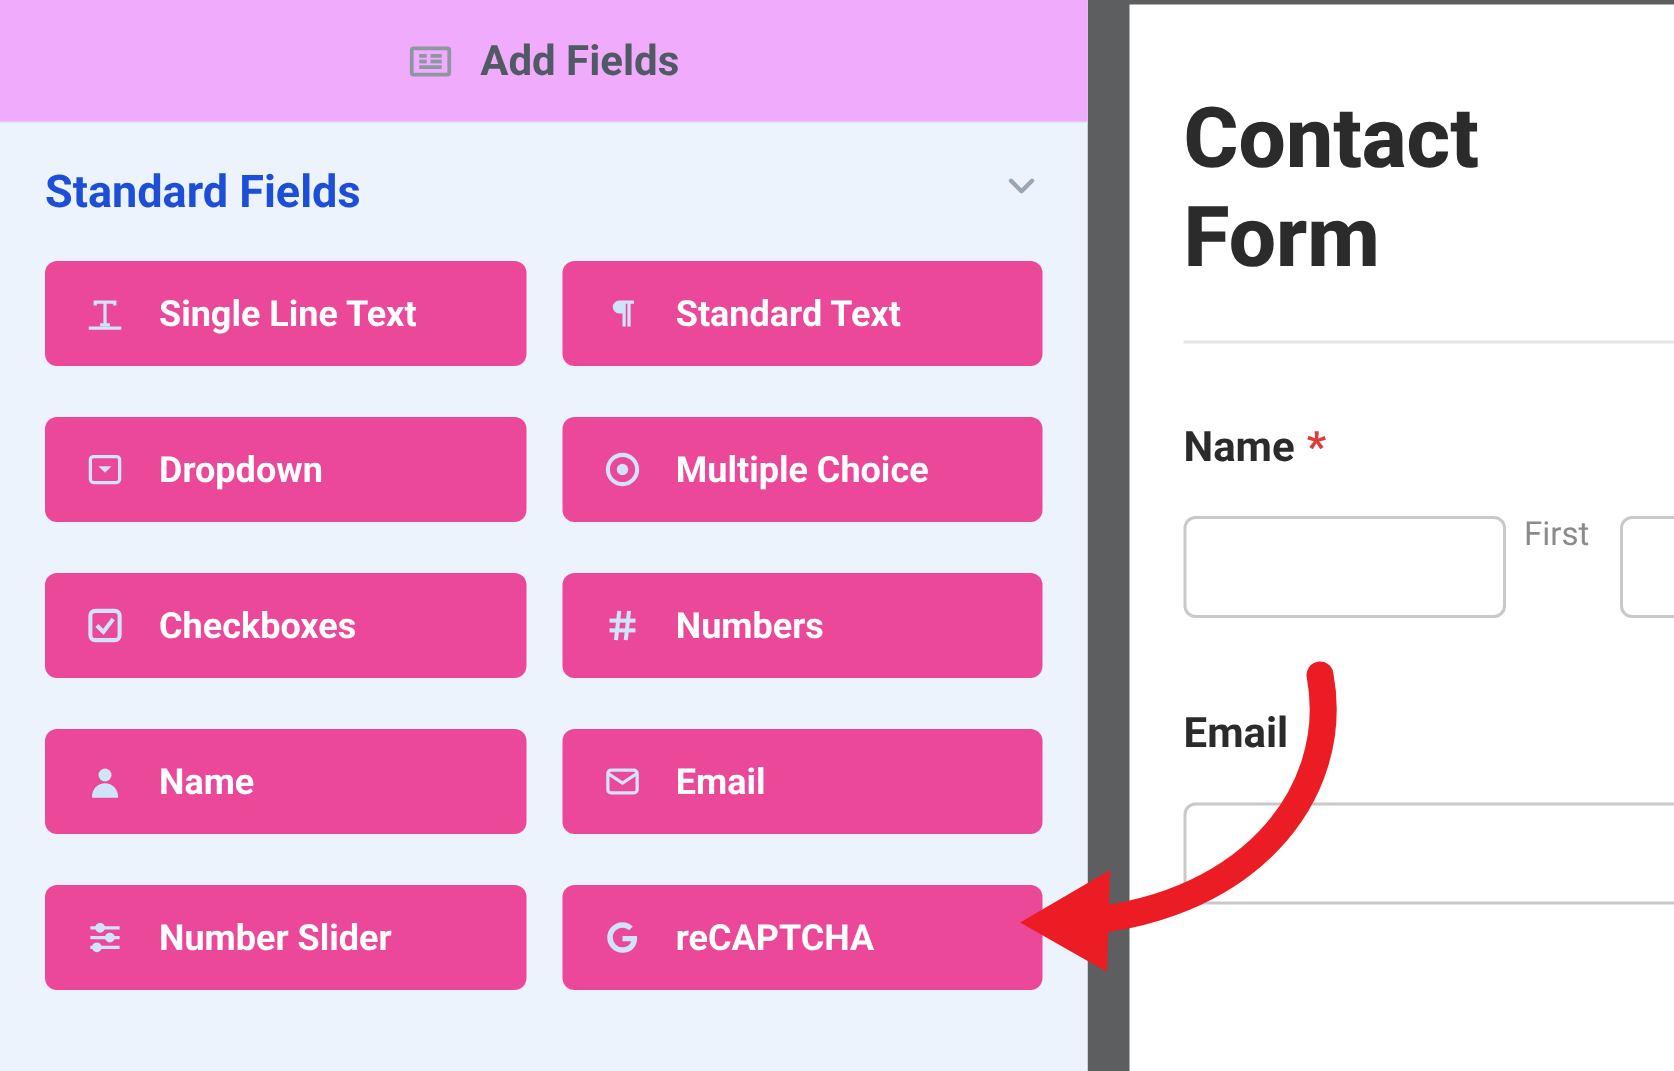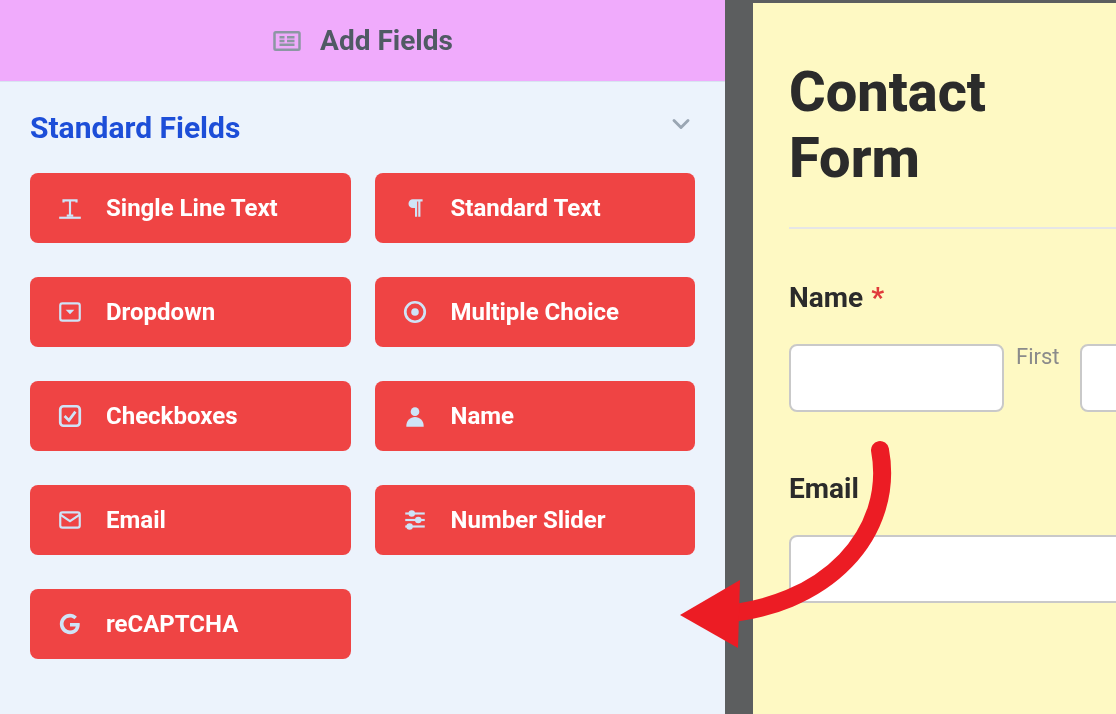--- a/index.html
+++ b/index.html
@@ -63,21 +63,21 @@
     .grid {
       margin-top: 28px;
       display: grid;
       grid-template-columns: 1fr 1fr;
       column-gap: 24px;
       row-gap: 34px;
     }
     .field-btn {
       height: 70px;
       border-radius: 8px;
-      background: #ef4444;
+      background: #ec4899;
       color: #fff;
       display: flex;
       align-items: center;
       padding: 0 26px;
       gap: 22px;
       font-size: 24px;
       font-weight: 700;
       cursor: grab;
     }
     .field-btn .fic {
@@ -88,21 +88,21 @@
     .field-btn svg { width: 26px; height: 26px; }
     
     .right {
       flex: 1 1 auto;
       background: #5c5e5f;
       padding-left: 28px;
       padding-top: 3px;
       overflow: hidden;
     }
     .sheet {
-      background: #fef9c3;
+      background: #ffffff;
       width: 100%;
       height: 100%;
       padding: 56px 0 0 36px;
       border-top-left-radius: 0;
     }
     .form-title {
       font-size: 56px;
       font-weight: 800;
       color: #2b2b2b;
     }
@@ -223,20 +223,31 @@
 
         <div class="field-btn">
           <span class="fic">
             <svg viewBox="0 0 24 24" fill="none" stroke="currentColor" stroke-width="2.5">
                 <rect x="3" y="3" width="18" height="18" rx="3"></rect>
                 <polyline points="7 12 11 16 17 8"></polyline>
               </svg>
           </span>
           <span>Checkboxes</span>
         </div>
+        <div class="field-btn">
+          <span class="fic">
+            <svg viewBox="0 0 24 24" fill="none" stroke="currentColor" stroke-width="2.5">
+                <line x1="4" y1="9" x2="20" y2="9"></line>
+                <line x1="4" y1="15" x2="20" y2="15"></line>
+                <line x1="10" y1="3" x2="8" y2="21"></line>
+                <line x1="16" y1="3" x2="14" y2="21"></line>
+              </svg>
+          </span>
+          <span>Numbers</span>
+        </div>
 
         <div class="field-btn">
           <span class="fic">
             <svg viewBox="0 0 24 24" fill="currentColor">
                 <circle cx="12" cy="8" r="4"></circle>
                 <path d="M4 21c0-4.4 3.6-8 8-8s8 3.6 8 8v1H4v-1z"></path>
               </svg>
           </span>
           <span>Name</span>
         </div>

